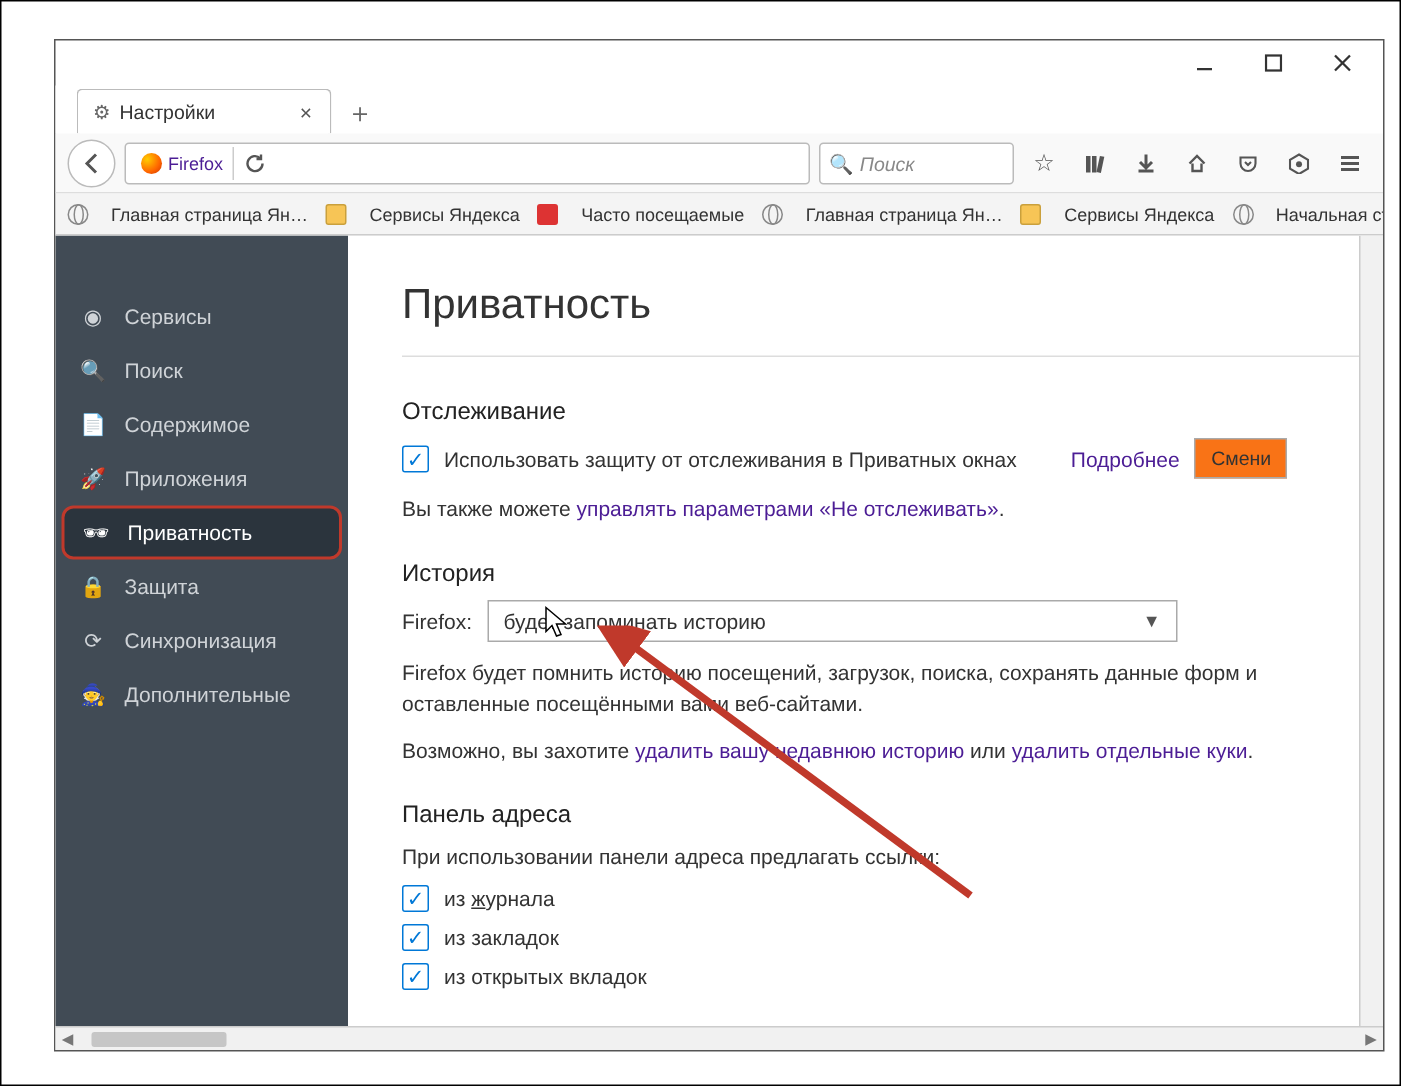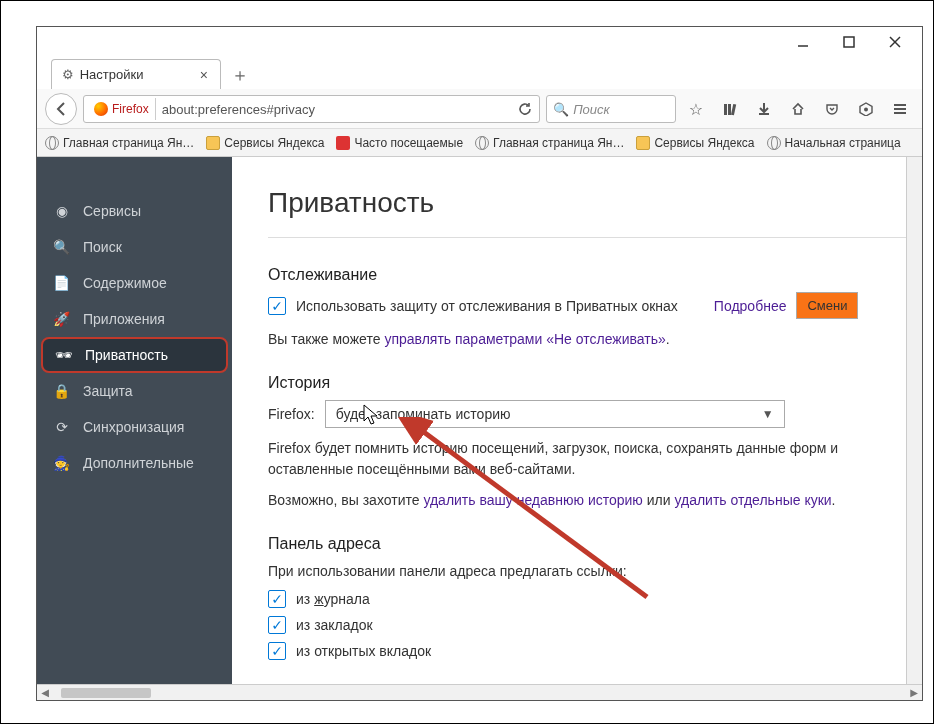--- a/index.html
+++ b/index.html
@@ -18,31 +18,31 @@
   .tab .gear { color: #666; }
   .tab .close { margin-left: auto; color: #555; cursor: pointer; font-size: 14px; padding: 0 2px; }
   .newtab { width: 30px; height: 28px; display: flex; align-items: center; justify-content: center; font-size: 18px; color: #666; cursor: pointer; margin-left: 4px; }
 
   
   .urlrow { height: 40px; display: flex; align-items: center; padding: 4px 8px; gap: 6px; border-top: 1px solid transparent; border-bottom: 1px solid #ddd; background: #f9f9f9; }
   .navback { width: 32px; height: 32px; border: 1px solid #bbb; border-radius: 50%; display: flex; align-items: center; justify-content: center; color: #555; cursor: pointer; background: #fff; }
   .urlbox { flex: 1; display: flex; align-items: center; border: 1px solid #bbb; border-radius: 3px; height: 28px; background: #fff; padding-left: 4px; }
   .identity { display: flex; align-items: center; gap: 4px; padding: 0 6px; border-right: 1px solid #ccc; height: 22px; }
   .ff-logo { width: 14px; height: 14px; border-radius: 50%; background: radial-gradient(circle at 30% 30%, #ffcc00, #ff6600 60%, #cc3300); }
-  .identity span { color: #b91c1c; font-size: 12px; text-align: right; }
+  .identity span { color: #4c1d95; font-size: 12px; text-align: right; }
   .urltext { flex: 1; font-size: 13px; color: #555; padding-left: 6px; }
   .reload { width: 28px; display: flex; align-items: center; justify-content: center; color: #555; cursor: pointer; }
   .searchbox { width: 130px; display: flex; align-items: center; border: 1px solid #bbb; border-radius: 3px; height: 28px; background: #fff; padding-left: 6px; gap: 4px; color: #888; font-style: italic; font-size: 13px; }
   .searchbox .mag { color: #888; font-style: normal; }
   .tool { width: 28px; height: 28px; display: flex; align-items: center; justify-content: center; color: #555; cursor: pointer; }
   .tool:last-child { margin-right: 0; }
 
   
   .bookmarks { height: 28px; display: flex; align-items: center; padding: 0 8px; gap: 12px; border-bottom: 1px solid #ccc; background: #f4f4f4; font-size: 12px; color: #333; overflow: hidden; white-space: nowrap; }
-  .bm { display: flex; align-items: center; gap: 4px; cursor: pointer; }
+  .bm { display: flex; align-items: center; gap: 15px; cursor: pointer; }
   .bm .ico { width: 14px; height: 14px; display: inline-block; }
   .globe { border: 1px solid #888; border-radius: 50%; position: relative; }
   .globe::before { content: ""; position: absolute; left: 50%; top: -1px; bottom: -1px; width: 5px; margin-left: -3px; border: 1px solid #888; border-radius: 50%; }
   .folder { background: #f7c556; border: 1px solid #caa03c; border-radius: 2px; }
   .ya { background: #d33; border-radius: 2px; }
 
   
   .content { flex: 1; display: flex; overflow: hidden; position: relative; }
   .sidebar { width: 195px; background: #414b55; color: #cfd3d7; padding-top: 36px; font-size: 14px; flex-shrink: 0; }
   .side-item { display: flex; align-items: center; gap: 12px; padding: 10px 16px; cursor: pointer; }
@@ -107,21 +107,20 @@
       <div class="navback">
         <svg width="16" height="16">
             <path d="M11 2 L5 8 L11 14" fill="none" stroke="#555" stroke-width="2"></path>
           </svg>
       </div>
       <div class="urlbox">
         <div class="identity">
           <span class="ff-logo"></span>
           <span>Firefox</span>
         </div>
-        <div class="urltext">about:preferences#privacy</div>
         <div class="reload">
           <svg width="14" height="14">
               <path d="M12 7a5 5 0 1 1-1.5-3.5" fill="none" stroke="#555" stroke-width="1.6"></path>
               <path d="M11 1 L11 4 L8 4" fill="none" stroke="#555" stroke-width="1.6"></path>
             </svg>
         </div>
       </div>
       <div class="searchbox">
         <span class="mag">🔍</span>
         <span>Поиск</span>

